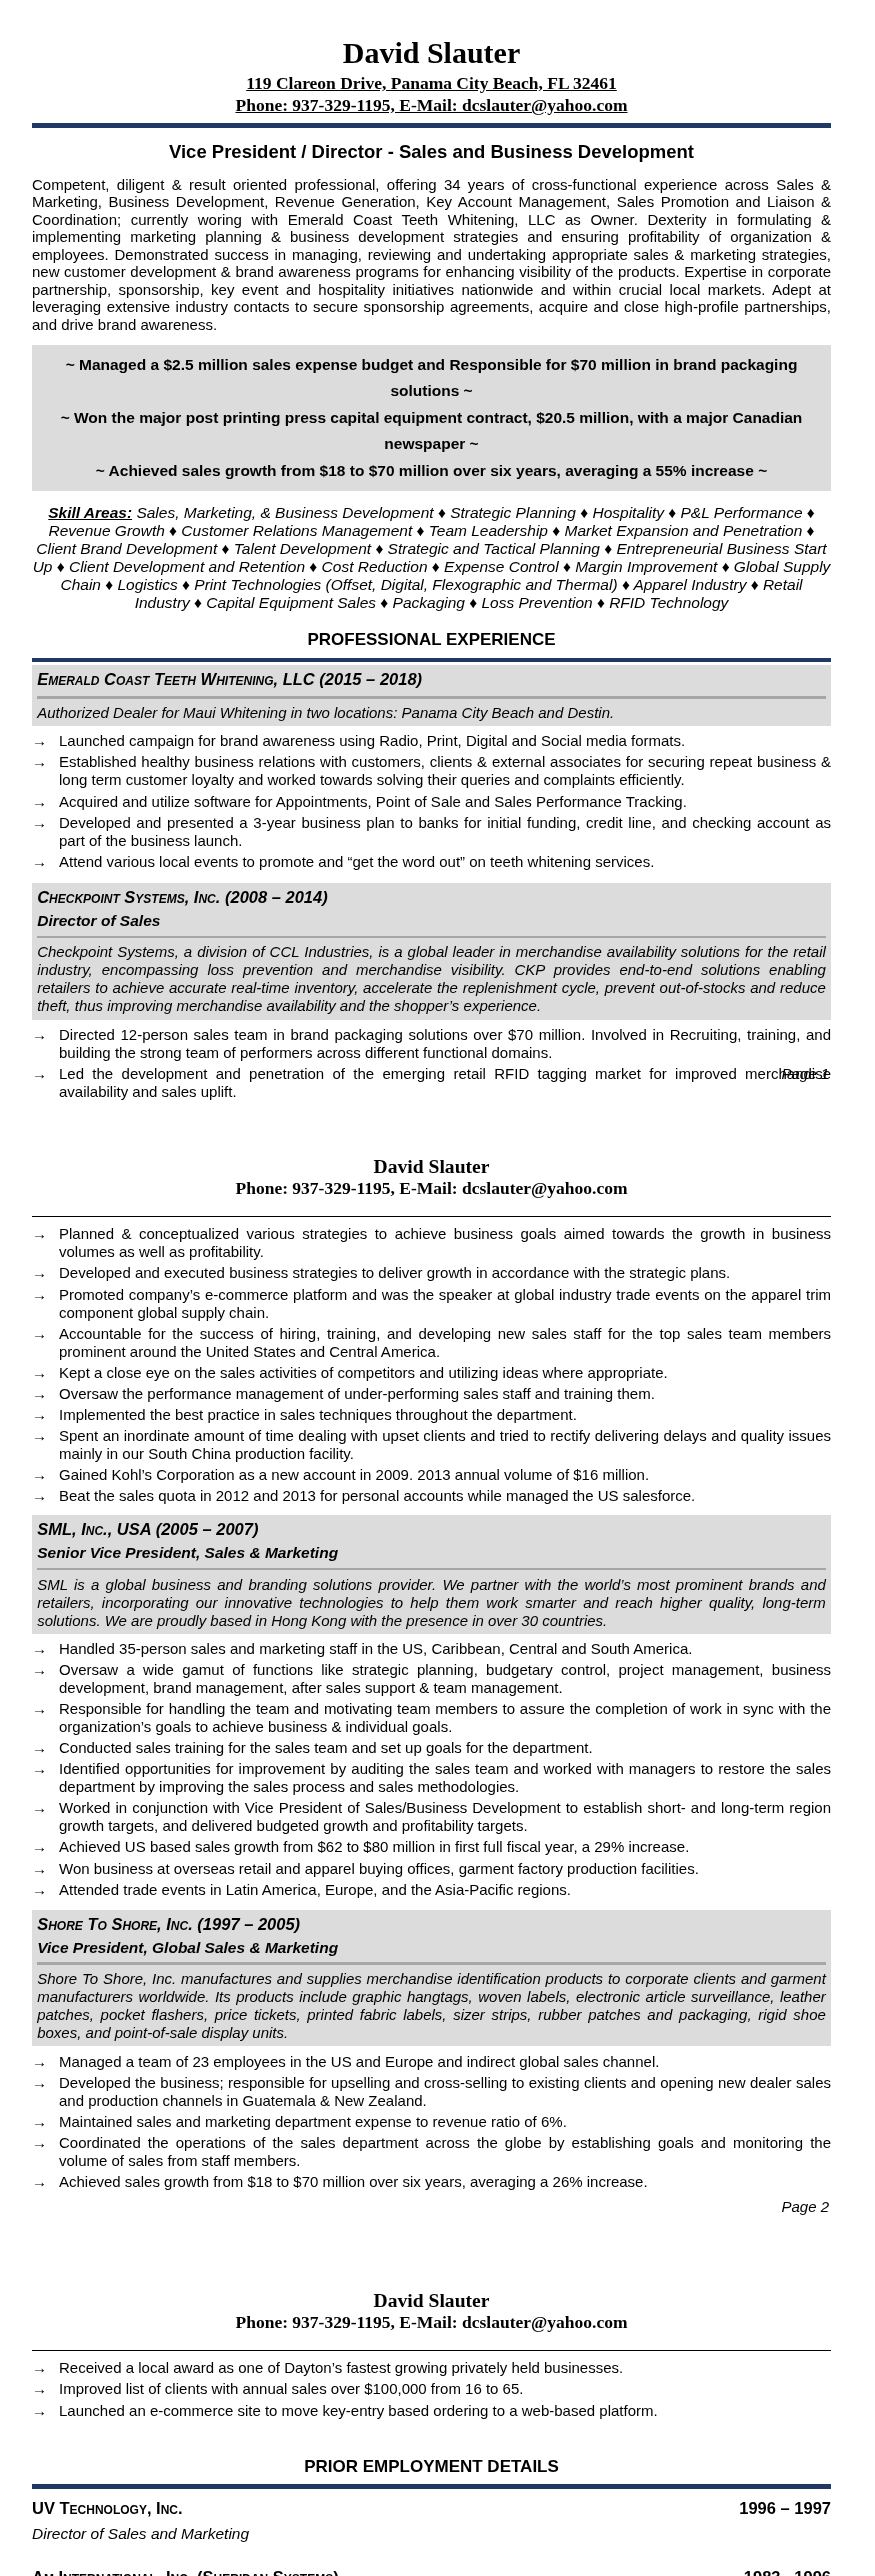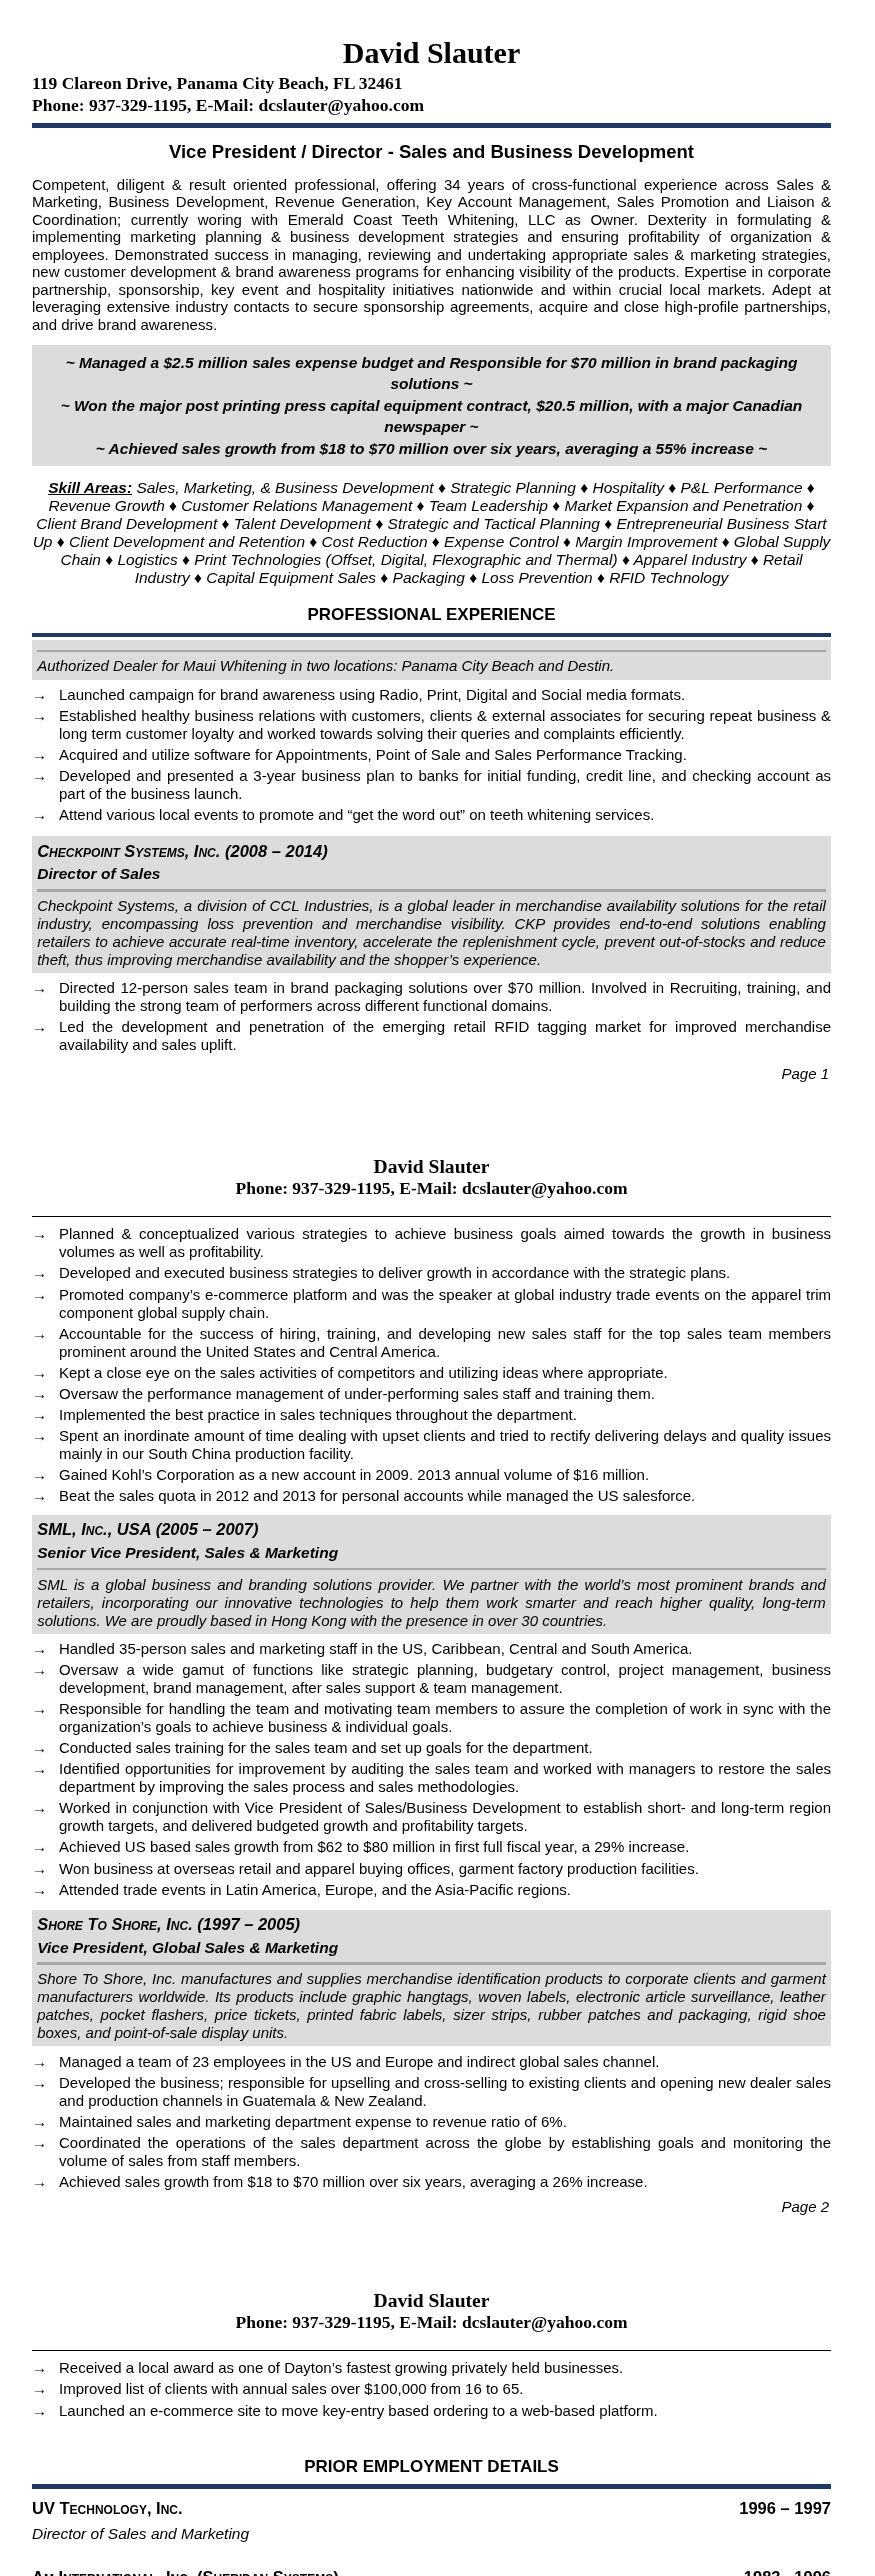--- a/index.html
+++ b/index.html
@@ -14,27 +14,27 @@
     font-family:"Liberation Sans", sans-serif;
     font-size:15px;line-height:18px;
     position:relative;overflow:hidden;
   }
   .page{
     position:absolute;left:0;width:876px;height:1133px;
     padding:0 45px 0 32px;box-sizing:border-box;
   }
   #page1{top:0;} #page2{top:1133px;} #page3{top:2267px;}
   .rname{font-family:"Liberation Serif", serif;font-weight:bold;font-size:30px;line-height:33px;text-align:center;margin-top:36px;}
-  .raddr,.rphone{font-family:"Liberation Serif", serif;font-weight:bold;font-size:17.5px;line-height:21.6px;text-align:left;}
+  .raddr,.rphone{font-family:"Liberation Serif", serif;font-weight:bold;font-size:17.5px;line-height:21.6px;text-align:center;text-decoration:underline;}
   .raddr{margin-top:4.1px;}
   .navy{height:4.6px;background:var(--accent);}
   .rule1{margin-top:7.2px;}
   .role-title{margin-top:12.4px;text-align:center;font-weight:bold;font-size:18.5px;line-height:23px;}
   .summary{margin-top:12.4px;text-align:justify;font-size:15px;line-height:17.5px;}
-  .hl{margin-top:11.3px;background:var(--block-bg);padding:6.2px 15.5px;text-align:center;font-weight:bold;font-style:italic;font-size:15.5px;line-height:21px;}
+  .hl{margin-top:11.3px;background:var(--block-bg);padding:6.2px 15.5px;text-align:center;font-weight:bold;font-size:15.5px;line-height:26px;}
   .hl div{margin:1px 0;}
   .skills{margin-top:13.4px;font-style:italic;font-size:15.5px;line-height:18px;text-align:center;}
   .skills .sk-label{font-weight:bold;text-decoration:underline;}
   .shead{text-align:center;font-weight:bold;font-size:17px;line-height:21.6px;}
   .mt-sec{margin-top:16.5px;}
 
   .job{background:var(--block-bg);padding:4.1px 5.2px;}
   .job-title{font-size:16.5px;line-height:21.6px;font-weight:bold;font-style:italic;font-variant:small-caps;}
   .job-role{font-size:15.5px;line-height:19.6px;font-weight:bold;font-style:italic;margin-top:2.1px;}
   .job-div{height:2.6px;background:var(--divider);margin:5.2px 0;}
@@ -75,20 +75,21 @@
 
   <div class="skills">
     <span class="sk-label">Skill Areas:</span>
     <span>Sales, Marketing, &amp; Business Development ♦ Strategic Planning ♦ Hospitality ♦ P&amp;L Performance ♦ Revenue Growth ♦ Customer Relations Management ♦ Team Leadership ♦ Market Expansion and Penetration ♦ Client Brand Development ♦ Talent Development ♦ Strategic and Tactical Planning ♦ Entrepreneurial Business Start Up ♦ Client Development and Retention ♦ Cost Reduction ♦ Expense Control ♦ Margin Improvement ♦ Global Supply Chain ♦ Logistics ♦ Print Technologies (Offset, Digital, Flexographic and Thermal) ♦ Apparel Industry ♦ Retail Industry ♦ Capital Equipment Sales ♦ Packaging ♦ Loss Prevention ♦ RFID Technology</span>
   </div>
 
   <div class="shead mt-sec">PROFESSIONAL EXPERIENCE</div>
   <div class="navy rule1"></div>
 
   <div class="job" style="margin-top:3.1px;">
+    <div class="job-title">Emerald Coast Teeth Whitening, LLC (2015 – 2018)</div>
     <div class="job-div"></div>
     <div class="job-desc">Authorized Dealer for Maui Whitening in two locations:  Panama City Beach and Destin.</div>
   </div>
   <div class="blist">
     <div class="bl">
         <span class="arr">→</span>
         <span class="bt">Launched campaign for brand awareness using Radio, Print, Digital and Social media formats.</span>
       </div>
     <div class="bl">
         <span class="arr">→</span>

